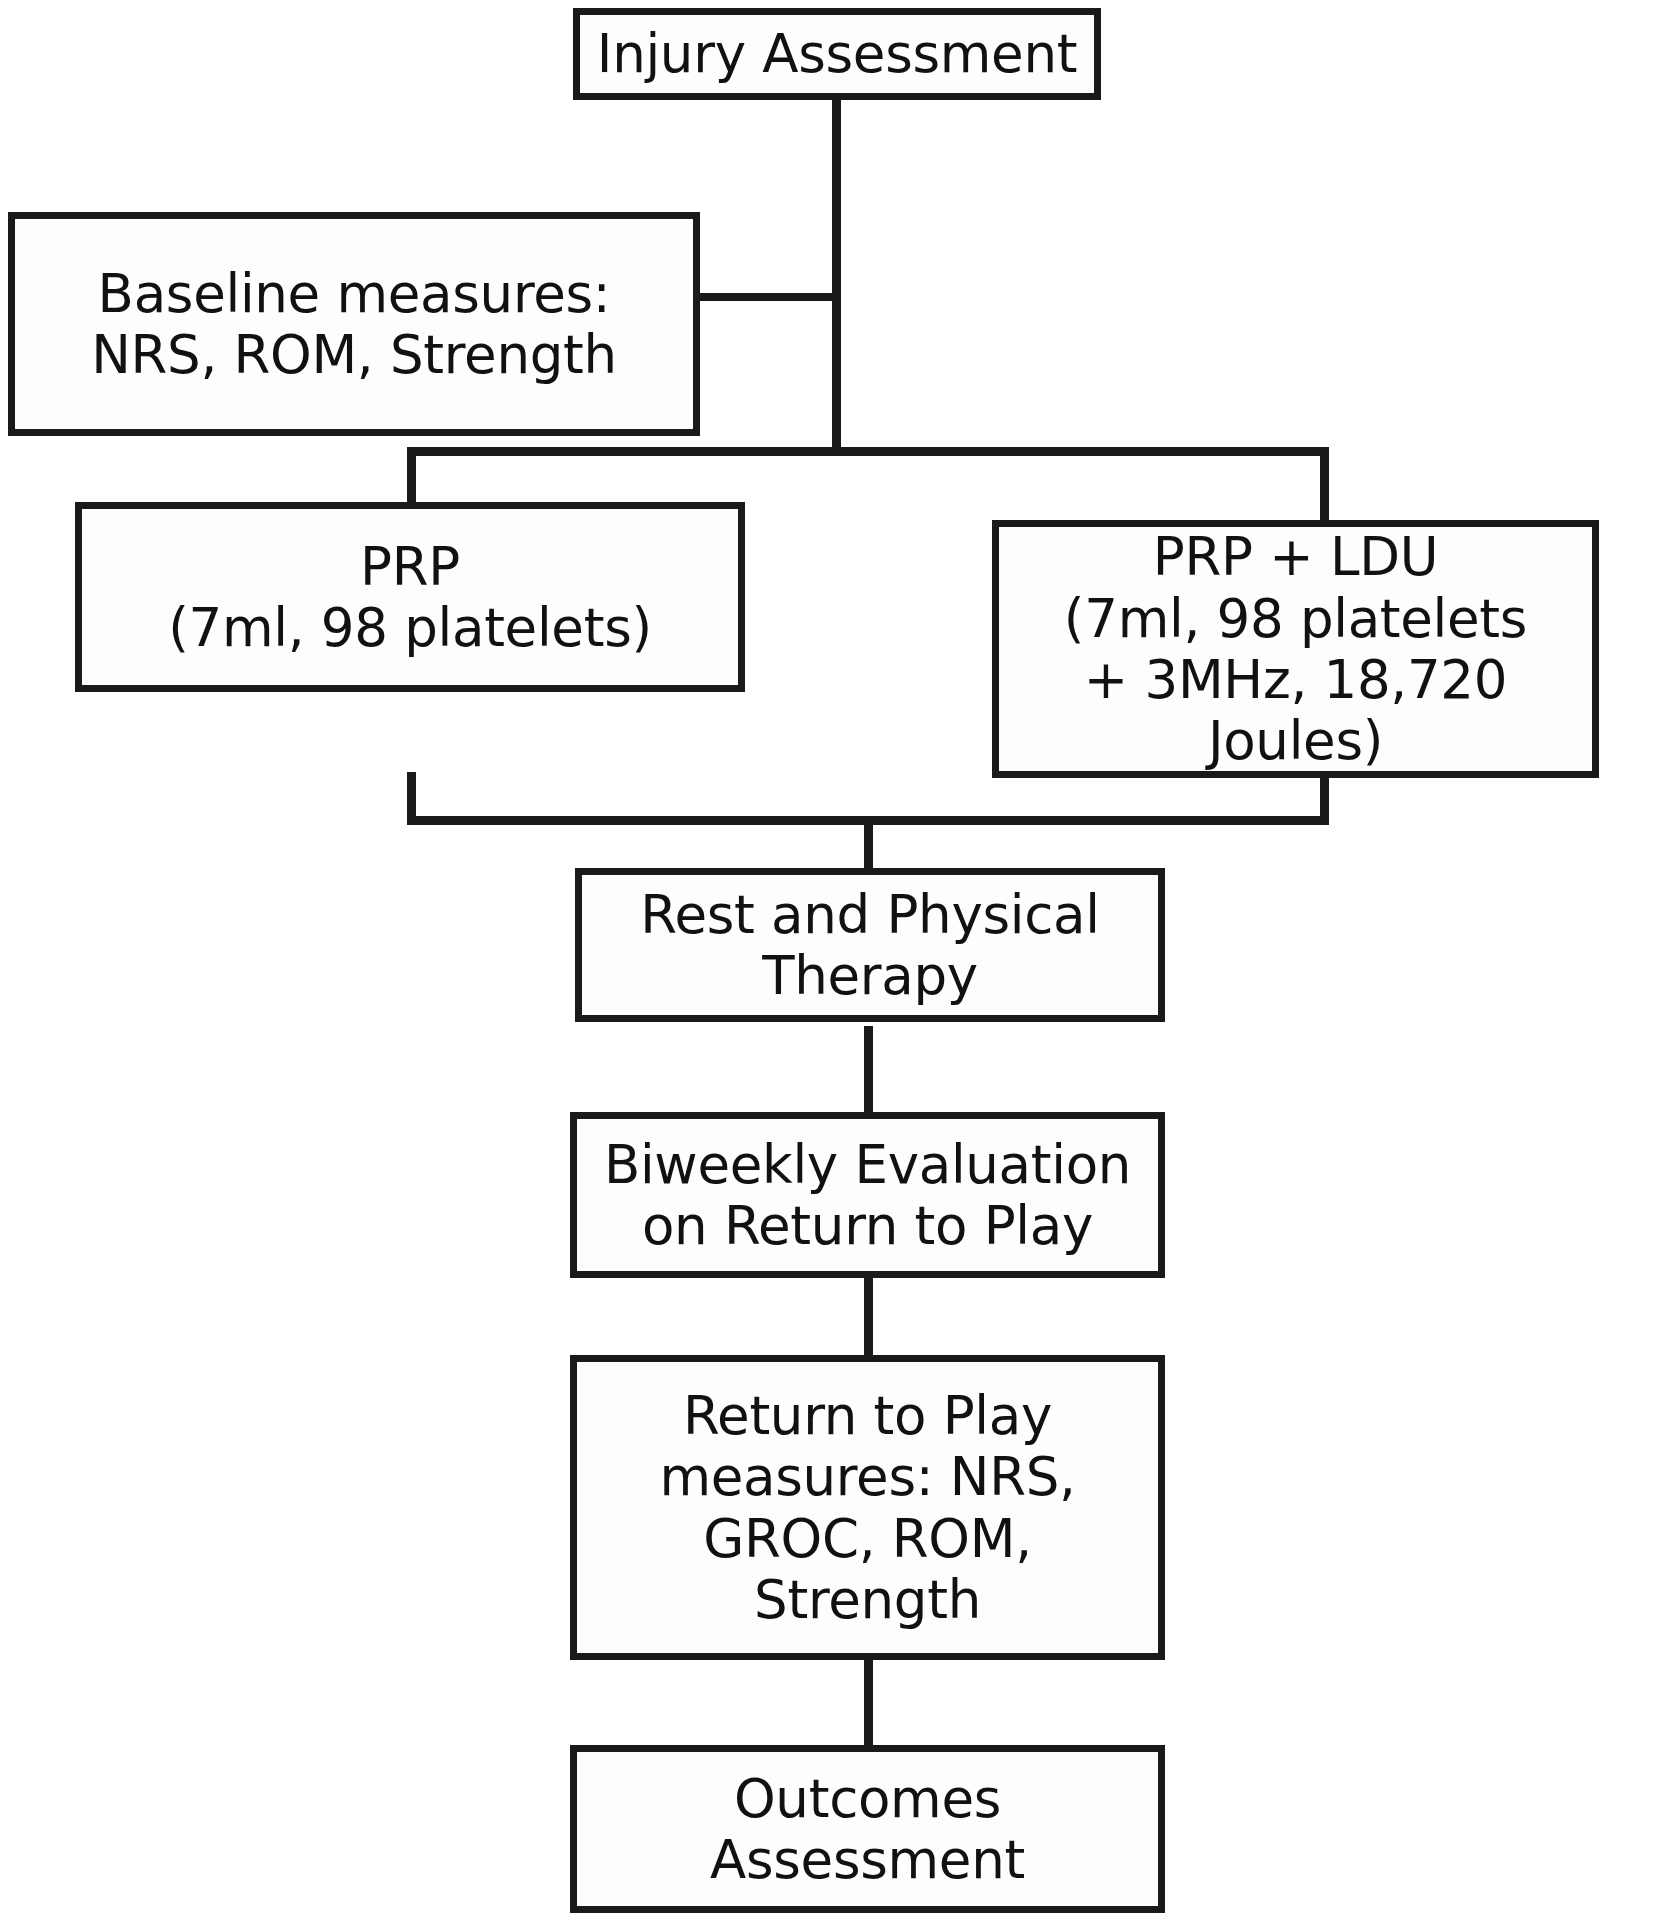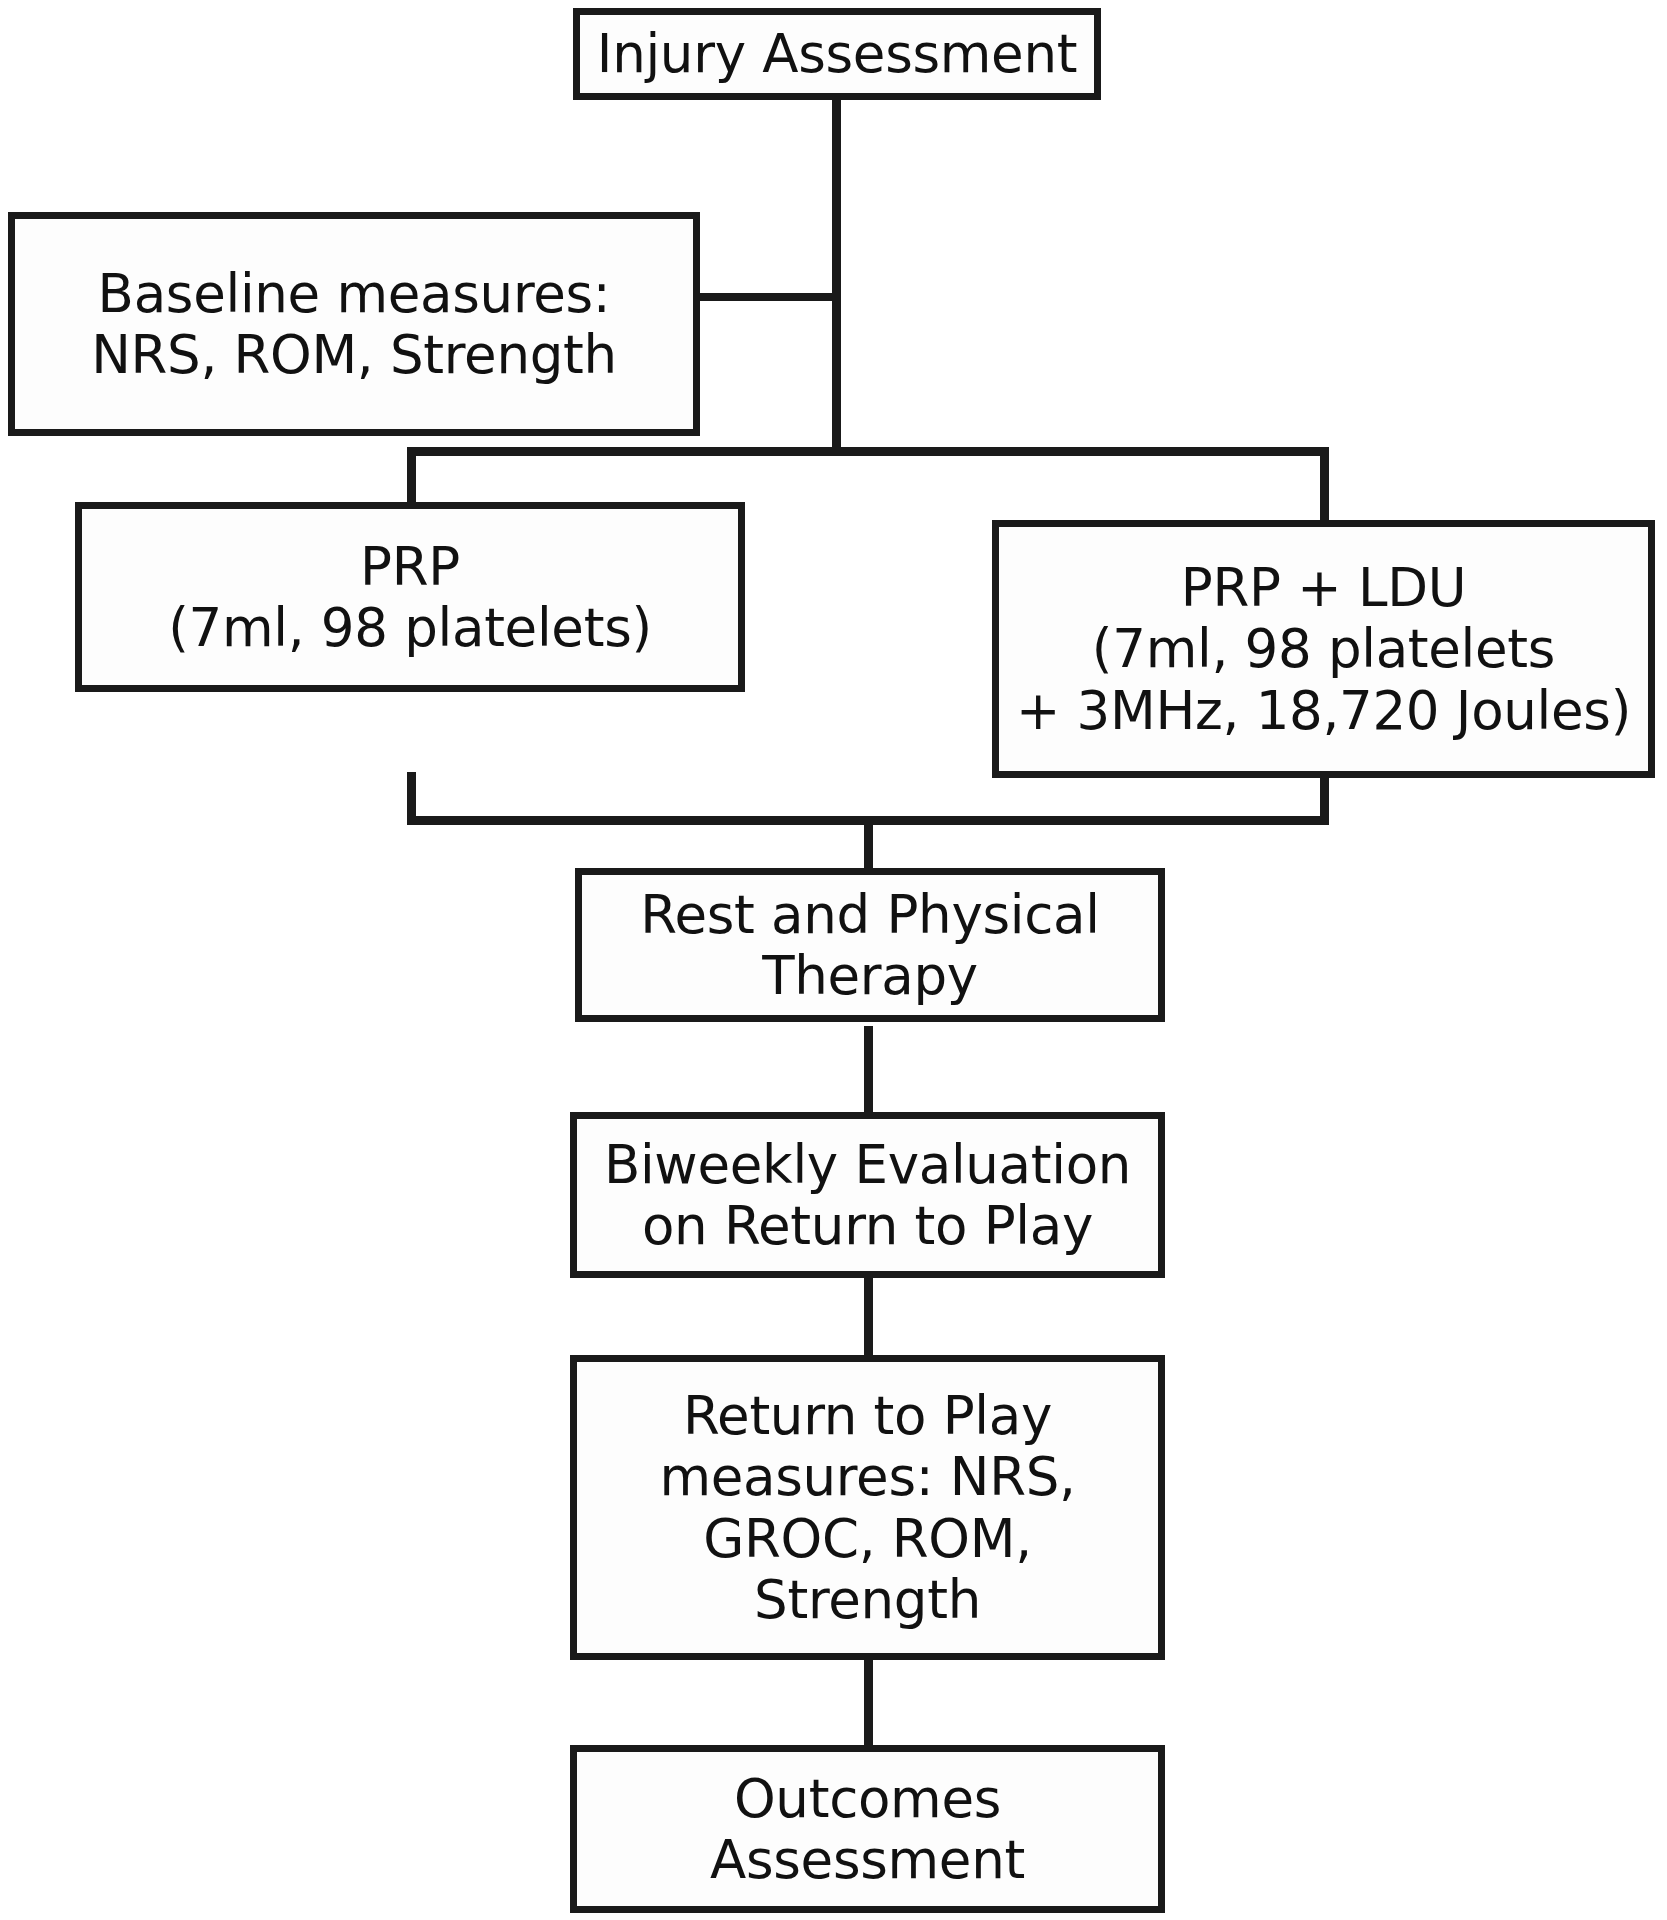--- a/index.html
+++ b/index.html
@@ -39,21 +39,21 @@
   .conn {
     position: absolute;
     background: #1a1a1a;
     z-index: 1;
   }
 
   
   #node-injury      { left: 573px;  top: 8px;    width: 528px; height: 92px; }
   #node-baseline    { left: 8px;    top: 212px;  width: 692px; height: 224px; }
   #node-prp         { left: 75px;   top: 502px;  width: 670px; height: 190px; }
-  #node-prpldu      { left: 992px;  top: 520px;  width: 663px; height: 258px; }
+  #node-prpldu      { left: 992px;  top: 520px;  width: 607px; height: 258px; }
   #node-rest        { left: 575px;  top: 868px;  width: 590px; height: 154px; }
   #node-biweekly    { left: 570px;  top: 1112px; width: 595px; height: 166px; }
   #node-rtp         { left: 570px;  top: 1355px; width: 595px; height: 305px; }
   #node-outcomes    { left: 570px;  top: 1745px; width: 595px; height: 168px; }
 
   
   
   #c-trunk-main     { left: 832px;  top: 100px;  width: 9px;   height: 352px; }
   
   #c-baseline-h     { left: 698px;  top: 293px;  width: 140px; height: 8px; }

